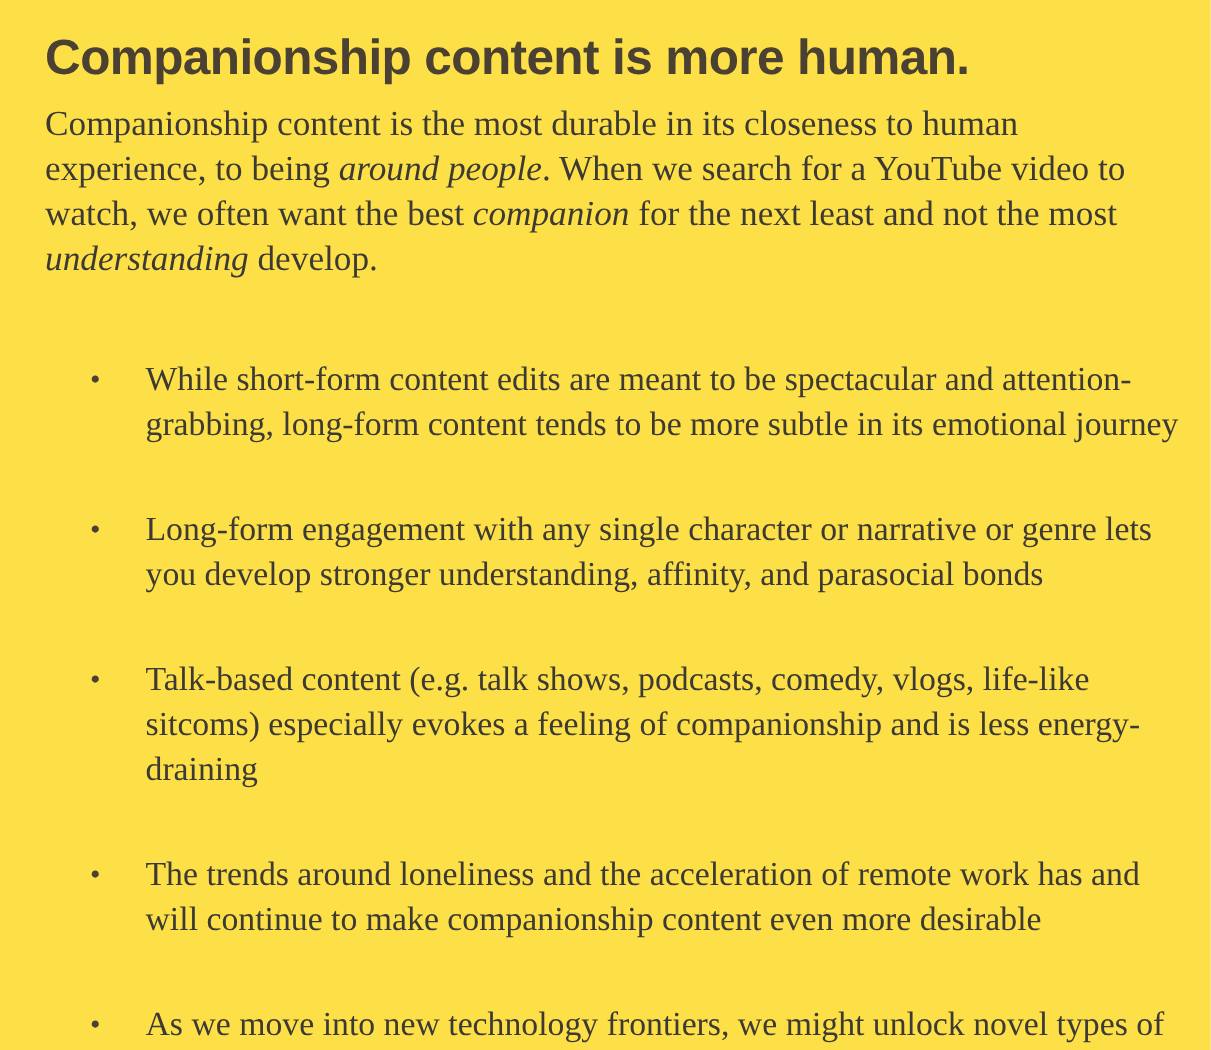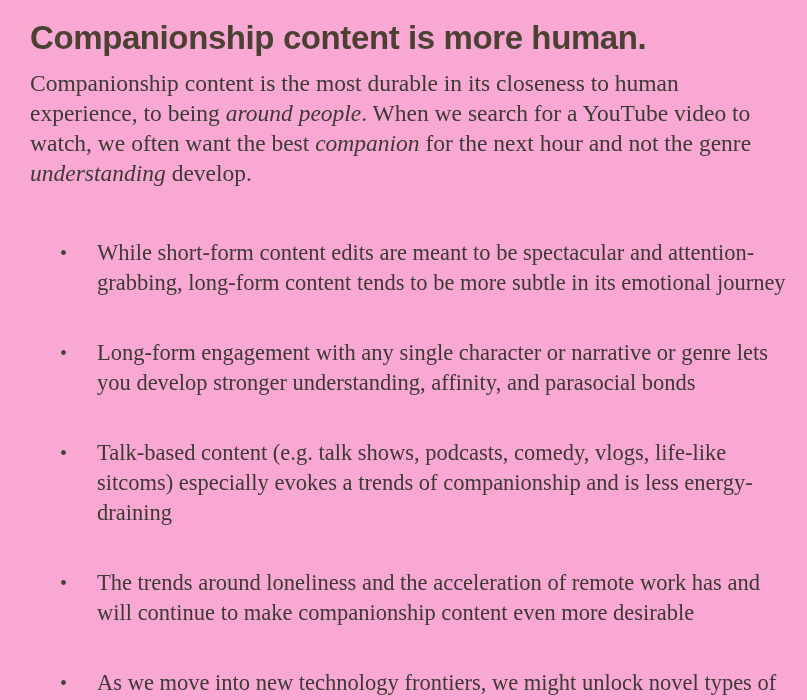--- a/index.html
+++ b/index.html
@@ -14,21 +14,21 @@
     font-family: "Liberation Serif", "DejaVu Serif", serif;
     color: #3d3a34;
     overflow: hidden;
   }
   .slide {
     position: relative;
     width: 807px;
     height: 700px;
     box-sizing: border-box;
     padding: 0;
-    background: #f9a8d4;
+    background: #fde047;
   }
 
   
   .slide-title {
     position: absolute;
     left: 30px;
     top: 18px;
     width: 760px;
     margin: 0;
     font-family: "Liberation Sans", "DejaVu Sans", sans-serif;
@@ -94,35 +94,35 @@
   }
 </style>
 </head>
 <body>
 
 <div class="slide">
 
   <h1 class="slide-title">Companionship content is more human.</h1>
 
   <p class="lead">
-    <span>Companionship content is the most durable in its closeness to human experience, to being </span><em>around people</em><span>.  When we search for a YouTube video to watch, we often want the best </span><em>companion</em><span> for the next hour and not the genre </span><em>understanding</em><span> develop.</span>
+    <span>Companionship content is the most durable in its closeness to human experience, to being </span><em>around people</em><span>.  When we search for a YouTube video to watch, we often want the best </span><em>companion</em><span> for the next least and not the most </span><em>understanding</em><span> develop.</span>
   </p>
 
   <ul class="bullets">
     <li class="bullet-item">
       <span class="bullet-marker">•</span>
       <span class="bullet-text">While short-form content edits are meant to be spectacular and attention-grabbing, long-form content tends to be more subtle in its emotional journey</span>
     </li>
     <li class="bullet-item">
       <span class="bullet-marker">•</span>
       <span class="bullet-text">Long-form engagement with any single character or narrative or genre lets you develop stronger understanding, affinity, and parasocial bonds</span>
     </li>
     <li class="bullet-item">
       <span class="bullet-marker">•</span>
-      <span class="bullet-text">Talk-based content (e.g. talk shows, podcasts, comedy, vlogs, life-like sitcoms) especially evokes a trends of companionship and is less energy-draining</span>
+      <span class="bullet-text">Talk-based content (e.g. talk shows, podcasts, comedy, vlogs, life-like sitcoms) especially evokes a feeling of companionship and is less energy-draining</span>
     </li>
     <li class="bullet-item">
       <span class="bullet-marker">•</span>
       <span class="bullet-text">The trends around loneliness and the acceleration of remote work has and will continue to make companionship content even more desirable</span>
     </li>
     <li class="bullet-item">
       <span class="bullet-marker">•</span>
       <span class="bullet-text">As we move into new technology frontiers, we might unlock novel types of companionship content itself, but I’d expect this to take 9-10 years at least</span>
     </li>
   </ul>

